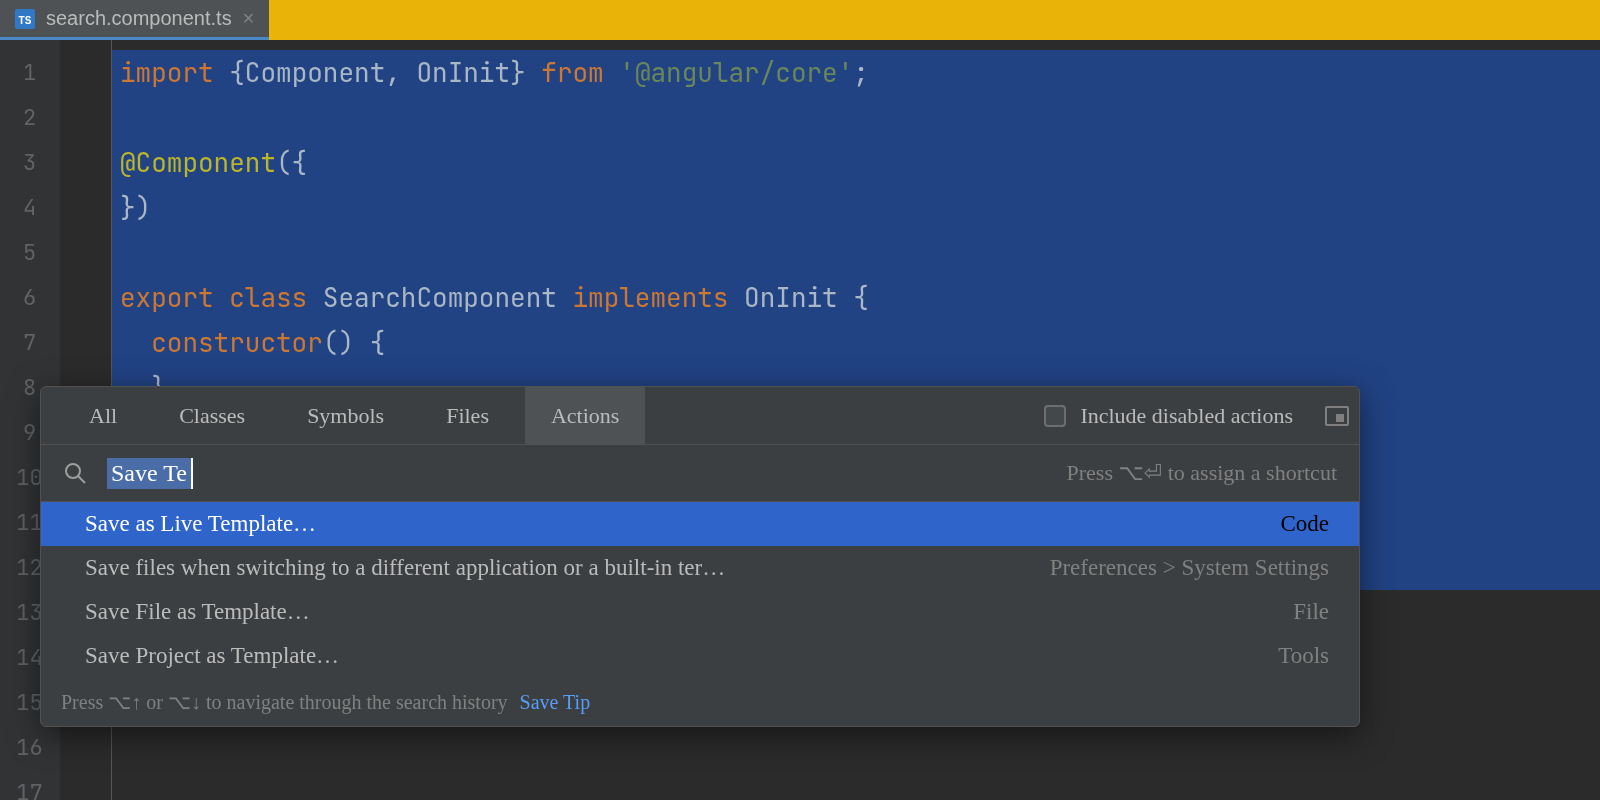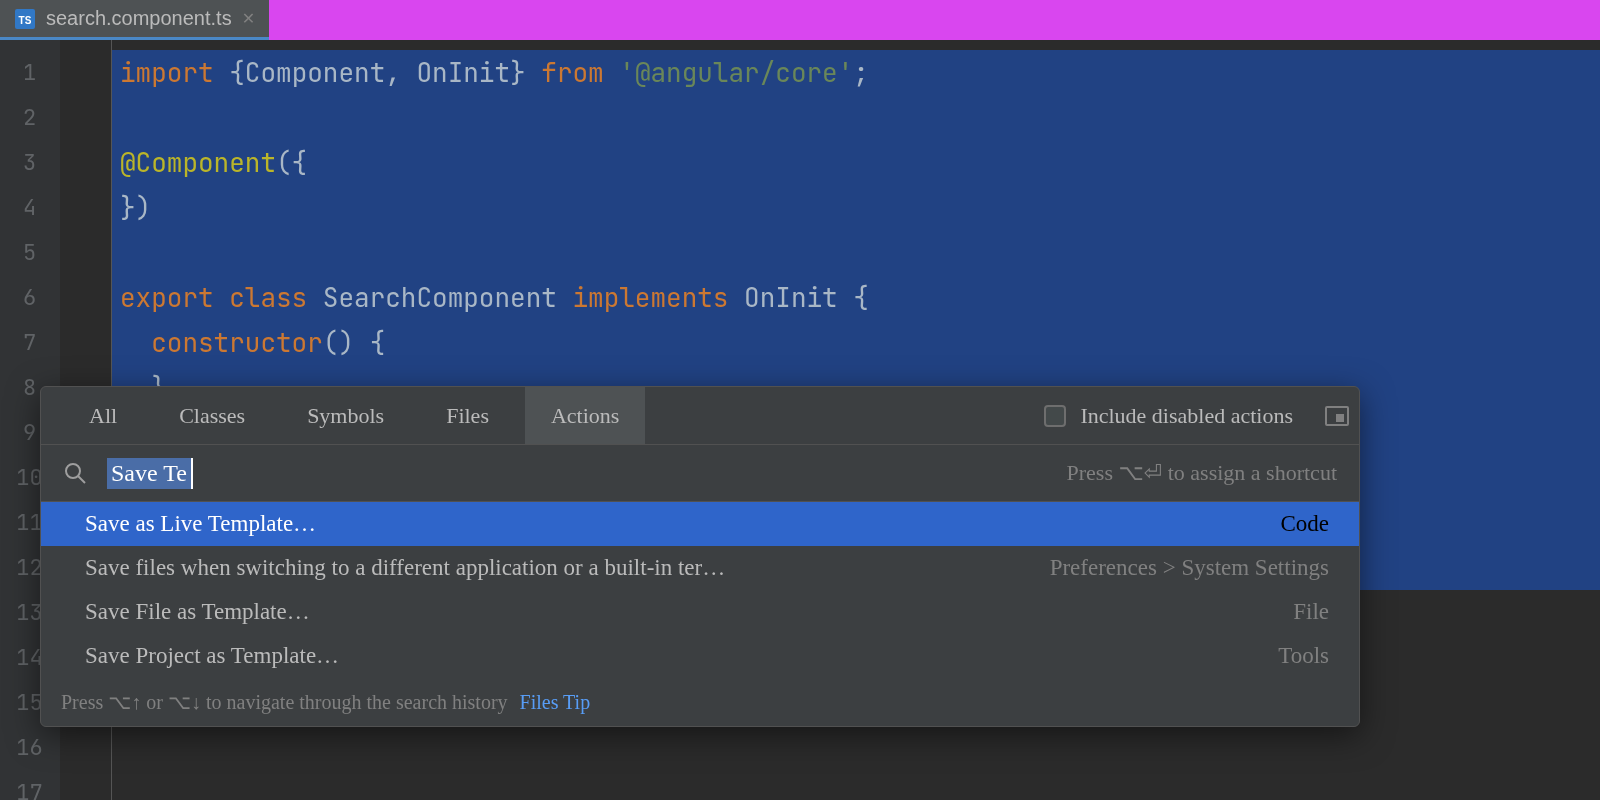--- a/index.html
+++ b/index.html
@@ -8,21 +8,21 @@
   height: 800px;
   background: #2b2b2b;
   font-family: -apple-system, BlinkMacSystemFont, "Segoe UI", sans-serif;
   overflow: hidden;
   position: relative;
 }
 
 
 .tabbar {
   height: 40px;
-  background: #d946ef;
+  background: #eab308;
   display: flex;
   align-items: stretch;
 }
 .tab {
   display: flex;
   align-items: center;
   padding: 0 14px;
   background: #4e5254;
   font-size: 20px;
   color: #bbbbbb;
@@ -283,15 +283,15 @@
       <span>Save File as Template…</span>
       <span class="rpath">File</span>
     </div>
     <div class="result">
       <span>Save Project as Template…</span>
       <span class="rpath">Tools</span>
     </div>
   </div>
   <div class="footer">
     <span>Press ⌥↑ or ⌥↓ to navigate through the search history</span>
-    <span class="link">Files Tip</span>
+    <span class="link">Save Tip</span>
   </div>
 </div>
 
 </body></html>

